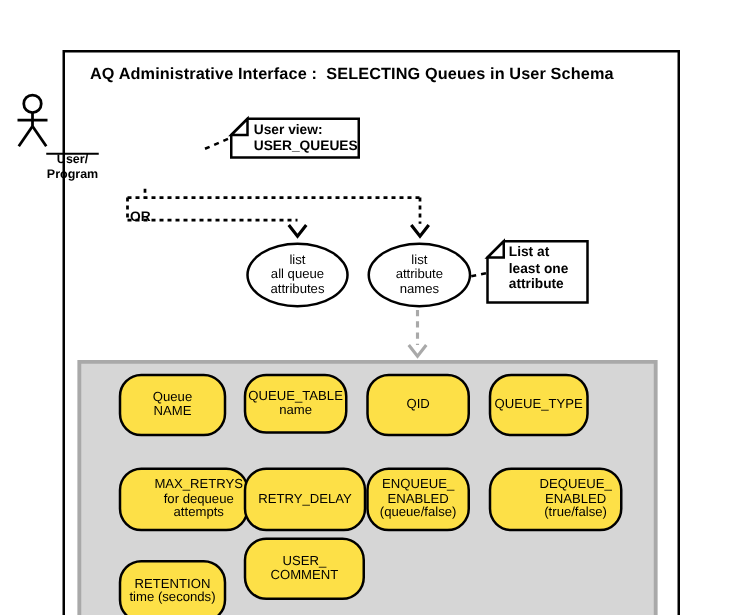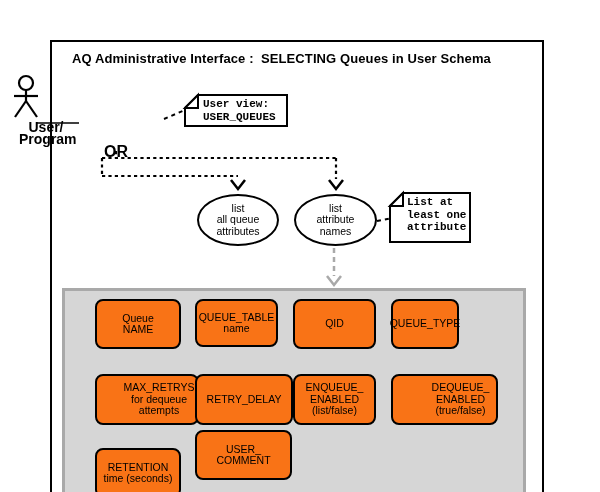--- a/index.html
+++ b/index.html
@@ -10,54 +10,53 @@
   .frame {
     position:absolute; left:50px; top:2px; width:494px; height:480px;
     border:2px solid #000; box-sizing:border-box; background:#fff;
   }
   .title {
     position:absolute; left:72px; top:13px; font-size:13px; font-weight:bold;
     white-space:pre; letter-spacing:0.1px;
   }
   svg.wires { position:absolute; left:0; top:0; width:600px; height:492px; pointer-events:none; }
   .actor-label {
-    position:absolute; left:4px; top:84px; width:54px; text-align:center;
-    font-size:14px; font-weight:bold; line-height:11.5px; white-space:pre-line;padding-left:15px;
+    position:absolute; left:16px; top:84px; width:54px; text-align:center;
+    font-size:10px; font-weight:bold; line-height:11.5px; white-space:pre-line;padding-left:15px;
   }
   .ellipse {
     position:absolute; background:#fff; border:2.5px solid #000; border-radius:50%;
     display:flex; align-items:center; justify-content:center; text-align:center;
     box-sizing:border-box;
   }
   .ellipse .txt { font-size:10.5px; line-height:11.5px; white-space:pre-line; }
   .ellipse .heading { font-weight:bold; font-size:11px; line-height:12px; }
   #el-select     { left:77px;  top:56px;  width:89px; height:57px; }
   #el-list-all   { left:197px; top:156px; width:82px; height:52px; }
   #el-list-names { left:294px; top:156px; width:83px; height:52px; }
   .note-text {
     position:absolute; font-size:11px; font-weight:bold; line-height:12.5px;
     white-space:pre-line;
-    font-family:Liberation Mono, monospace;
   }
   #note-user-view-text { left:203px; top:60px; }
   #note-attribute-text { left:407px; top:158px; }
-  .or-label { position:absolute; left:104px; top:105px; font-size:16px; font-weight:bold; }
+  .or-label { position:absolute; left:104px; top:130px; font-size:11px; font-weight:bold; }
   .panel {
     position:absolute; left:62px; top:250px; width:464px; height:222px;
     background:#d6d6d6; border:3px solid #a9a9a9; box-sizing:border-box;
   }
   .attr {
-    position:absolute; background:#f97316; border:2px solid #000; border-radius:8px;
+    position:absolute; background:#fde047; border:2px solid #000; border-radius:18px;
     display:flex; align-items:center; justify-content:center; text-align:center;
     font-size:10.5px; line-height:11.5px; white-space:pre-line; box-sizing:border-box;
   }
   #attr-0 { left:95px;  top:261px; width:86px; height:50px; }
   #attr-1 { left:195px; top:261px; width:83px; height:48px; }
   #attr-2 { left:293px; top:261px; width:83px; height:50px; }
-  #attr-3 { left:391px; top:261px; width:68px; height:50px;text-align:right; }
+  #attr-3 { left:391px; top:261px; width:80px; height:50px;text-align:right; }
   #attr-4 { left:95px;  top:336px; width:104px; height:51px;padding-left:24px; }
   #attr-5 { left:195px; top:336px; width:98px; height:51px; }
   #attr-6 { left:293px; top:336px; width:83px; height:51px; }
   #attr-7 { left:391px; top:336px; width:107px; height:51px;padding-left:32px; }
   #attr-8 { left:95px;  top:410px; width:86px; height:50px; }
   #attr-9 { left:195px; top:392px; width:97px; height:50px; }
 </style>
 </head>
 <body>
 
@@ -74,21 +73,21 @@
   <div class="attr" id="attr-1">QUEUE_TABLE
 name</div>
   <div class="attr" id="attr-2">QID</div>
   <div class="attr" id="attr-3">QUEUE_TYPE</div>
   <div class="attr" id="attr-4">MAX_RETRYS
 for dequeue
 attempts</div>
   <div class="attr" id="attr-5">RETRY_DELAY</div>
   <div class="attr" id="attr-6">ENQUEUE_
 ENABLED
-(list/false)</div>
+(queue/false)</div>
   <div class="attr" id="attr-7">DEQUEUE_
 ENABLED
 (true/false)</div>
   <div class="attr" id="attr-8">RETENTION
 time (seconds)</div>
   <div class="attr" id="attr-9">USER_
 COMMENT</div>
 
   <svg class="wires" viewBox="0 0 600 492">
 

